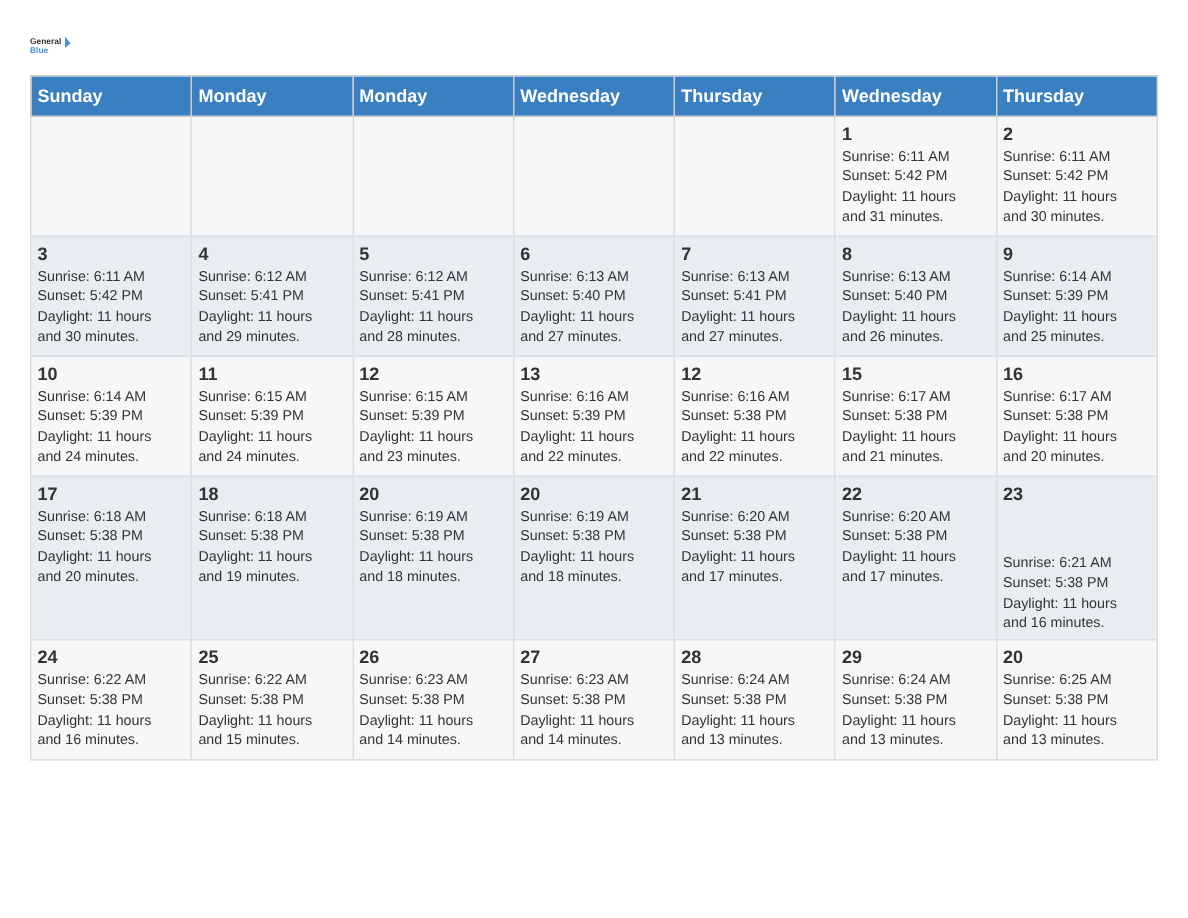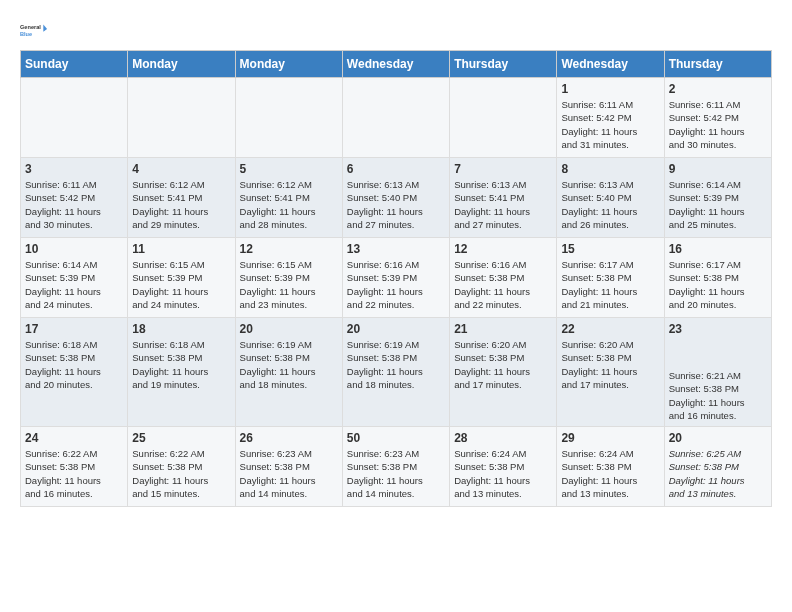--- a/index.html
+++ b/index.html
@@ -304,21 +304,21 @@
 and 15 minutes.</div>
         </td>
         <td>
           <span class="day-num">26</span>
           <div class="day-info" style="white-space: pre-line;">Sunrise: 6:23 AM
 Sunset: 5:38 PM
 Daylight: 11 hours
 and 14 minutes.</div>
         </td>
         <td>
-          <span class="day-num">50</span>
+          <span class="day-num">27</span>
           <div class="day-info" style="white-space: pre-line;">Sunrise: 6:23 AM
 Sunset: 5:38 PM
 Daylight: 11 hours
 and 14 minutes.</div>
         </td>
         <td>
           <span class="day-num">28</span>
           <div class="day-info" style="white-space: pre-line;">Sunrise: 6:24 AM
 Sunset: 5:38 PM
 Daylight: 11 hours
@@ -326,20 +326,20 @@
         </td>
         <td>
           <span class="day-num">29</span>
           <div class="day-info" style="white-space: pre-line;">Sunrise: 6:24 AM
 Sunset: 5:38 PM
 Daylight: 11 hours
 and 13 minutes.</div>
         </td>
         <td>
           <span class="day-num">20</span>
-          <div class="day-info" style="white-space: pre-line; font-style: italic;">Sunrise: 6:25 AM
+          <div class="day-info" style="white-space: pre-line;">Sunrise: 6:25 AM
 Sunset: 5:38 PM
 Daylight: 11 hours
 and 13 minutes.</div>
         </td>
       </tr>
     </tbody>
 </table>
 
 </body></html>

